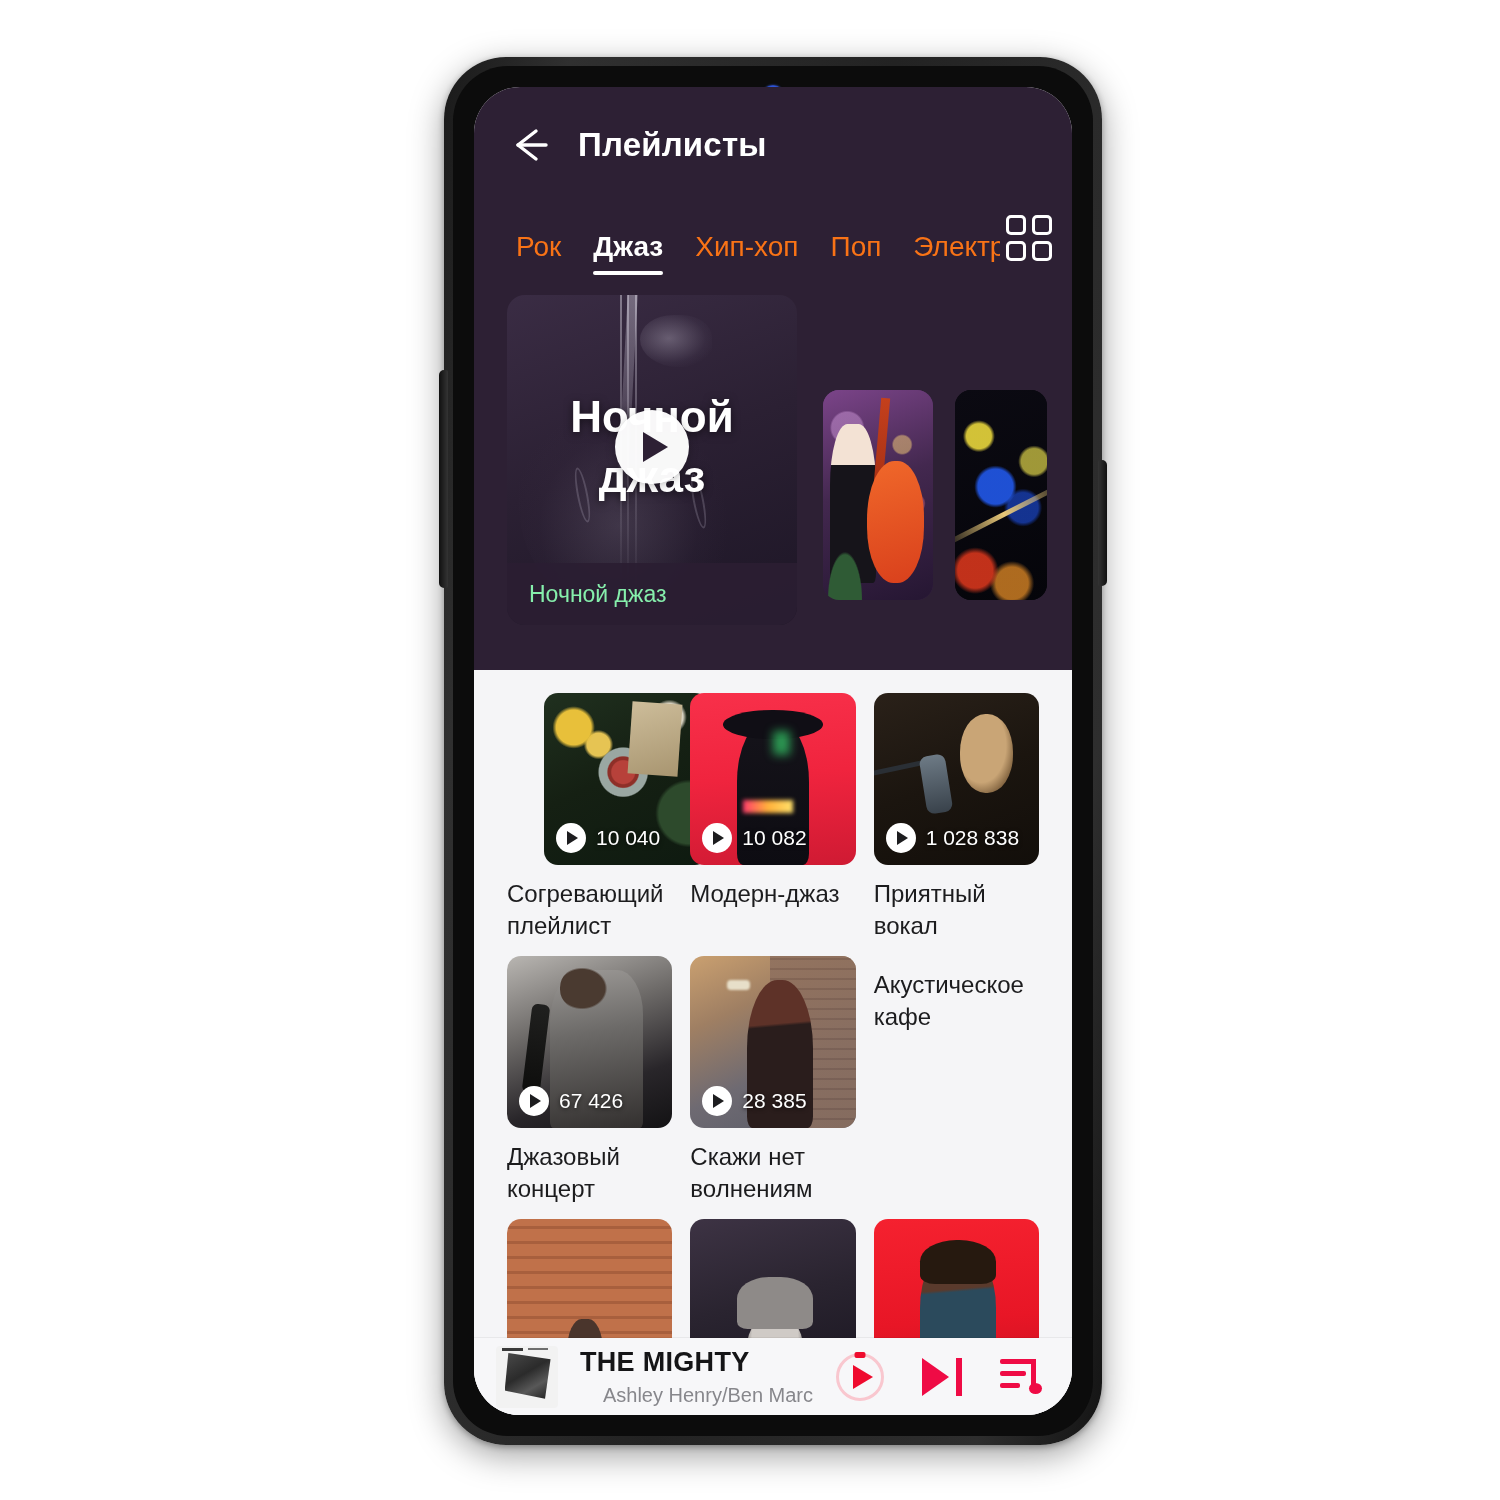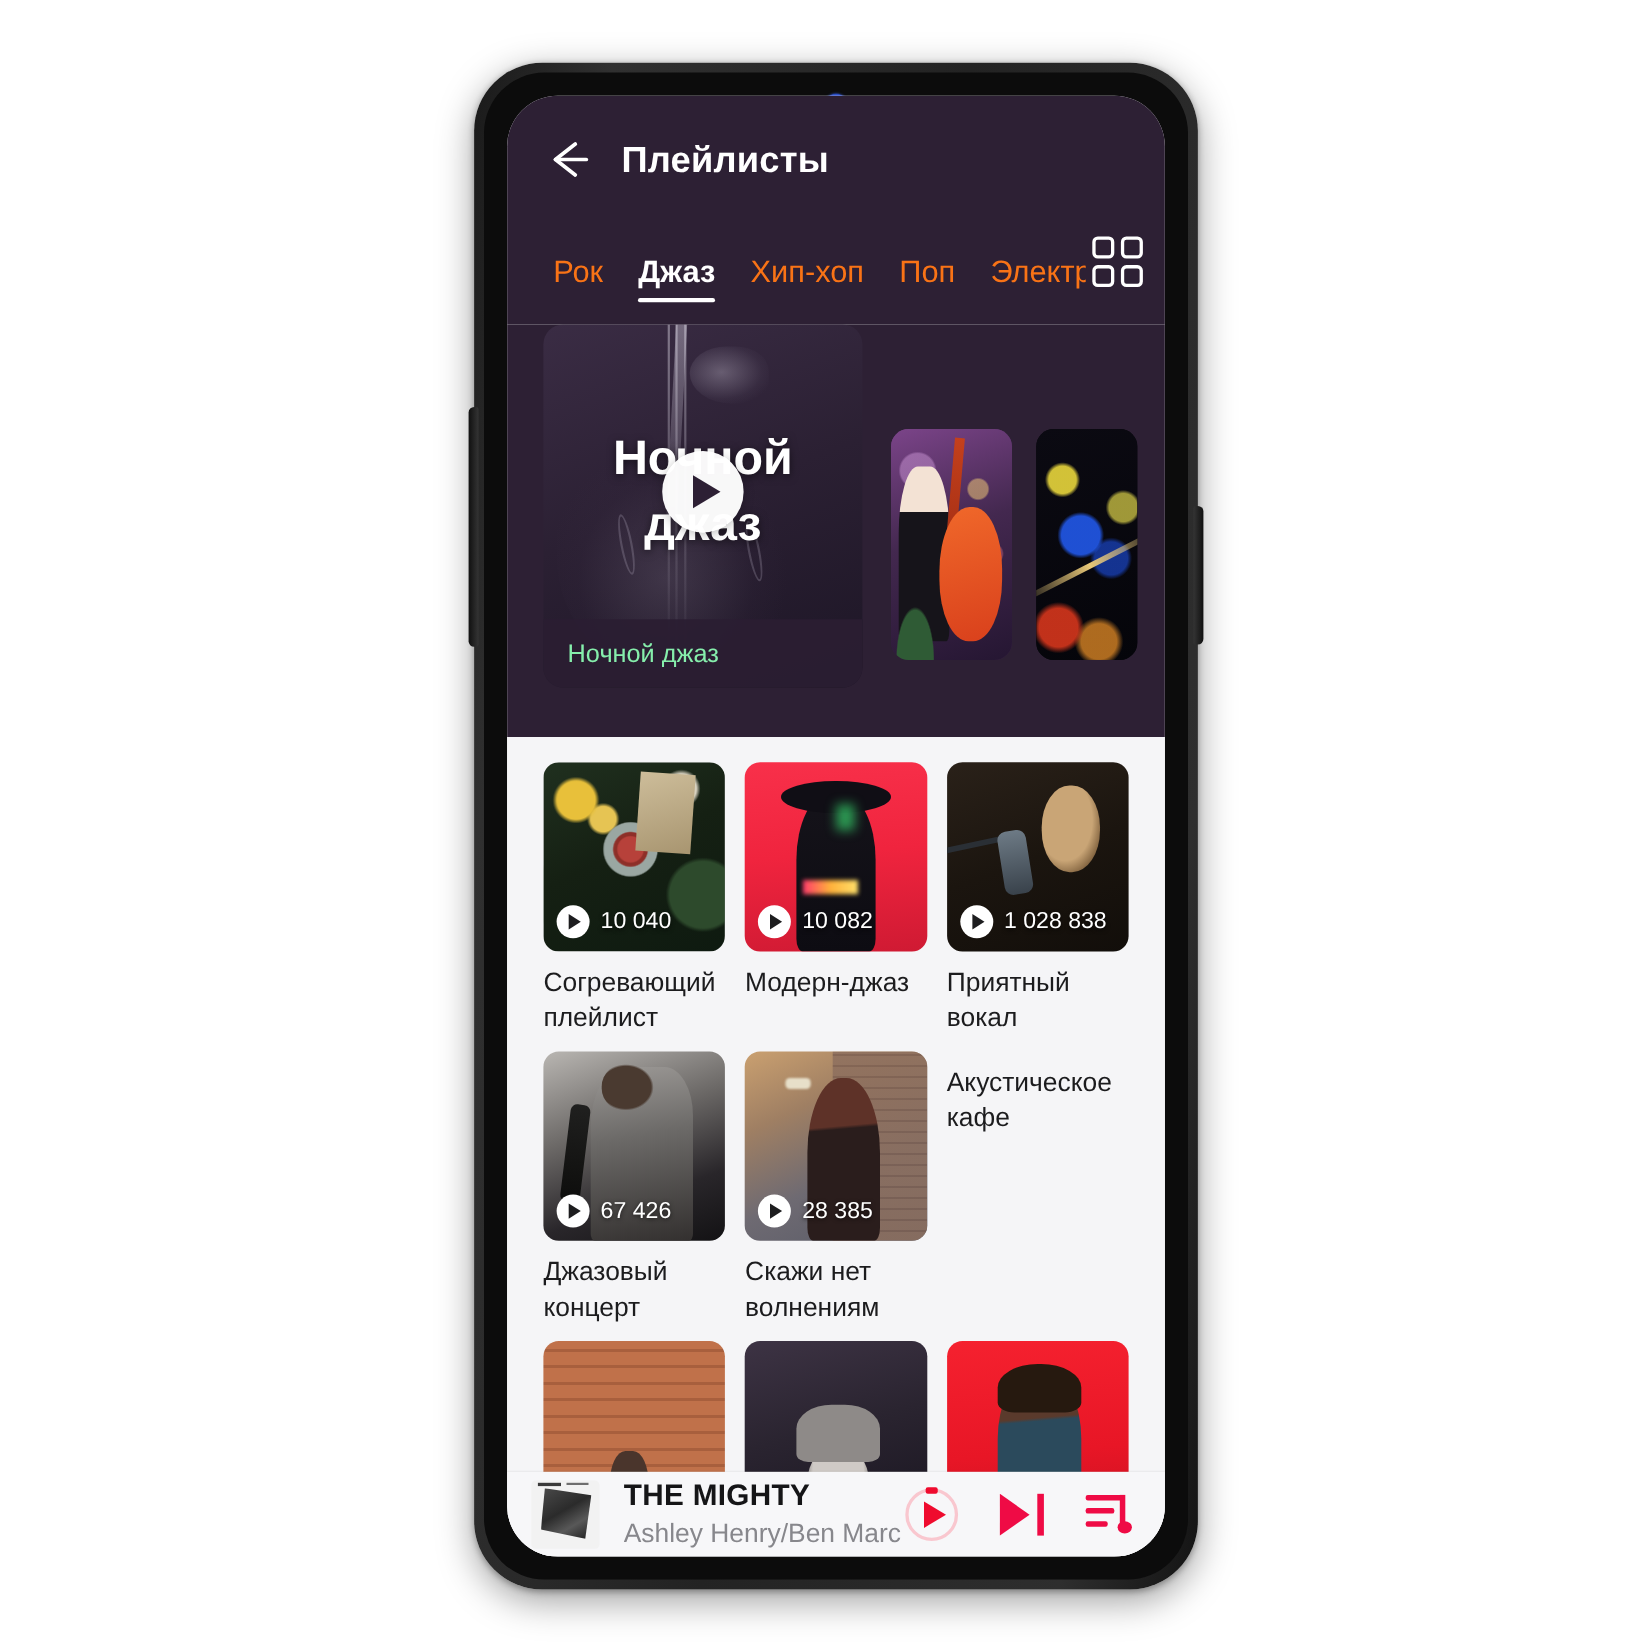--- a/index.html
+++ b/index.html
@@ -3,21 +3,21 @@
 <meta charset="utf-8">
 <style>
   * { margin:0; padding:0; box-sizing:border-box; }
   html,body{
     width:1500px; height:1500px; background:#ffffff; overflow:hidden;
     font-family:"Liberation Sans", sans-serif;
   }
 
   
   #phone-frame{
-    position:absolute; left:431px; top:57px; width:658px; height:1388px;
+    position:absolute; left:444px; top:57px; width:658px; height:1388px;
     background:linear-gradient(100deg,#1a1a1a 0%,#303030 14%,#232323 50%,#2e2e2e 86%,#141414 100%);
     border-radius:62px;
     box-shadow:0 10px 34px rgba(0,0,0,.38), 0 2px 6px rgba(0,0,0,.3);
   }
   #phone-bezel{
     position:absolute; left:9px; top:9px; right:9px; bottom:9px;
     background:#0c0c0c; border-radius:55px;
   }
   #screen{
     position:absolute; left:21px; top:21px; right:21px; bottom:21px;
@@ -219,21 +219,21 @@
   }
 
   
   .a-tea{ background:
       radial-gradient(circle at 48% 46%, #b7413a 0 9%, #8e2f28 10% 12%, transparent 13%),
       radial-gradient(circle at 48% 46%, #9aa7a2 0 19%, transparent 20%),
       radial-gradient(circle at 18% 20%, #e8c03a 0 9%, transparent 11%),
       radial-gradient(circle at 33% 30%, #e6c453 0 7%, transparent 9%),
       radial-gradient(circle at 76% 14%, #d8d2c0 0 7%, transparent 9%),
       radial-gradient(circle at 88% 70%, #2d4a2c 0 16%, transparent 18%),
-      linear-gradient(155deg,#20301f 0%,#152013 46%,#0e1a10 100%); }
+      linear-gradient(155deg,#20301f 0%,#152013 46%,#0e1a10 100%); margin-left: 37px; }
   .a-tea .page{
     position:absolute; left:52%; top:6%; width:30%; height:42%;
     background:linear-gradient(160deg,#cdbd9a,#a89570); transform:rotate(4deg);
   }
   .a-modern{ background:linear-gradient(175deg,#f8304a 0%,#f0243e 48%,#cf1a33 100%); }
   .a-modern .figure{
     position:absolute; left:28%; top:16%; width:44%; height:84%;
     background:linear-gradient(180deg,#15131a 0%,#0d0c12 100%);
     border-radius:42% 42% 8% 8%;
   }
@@ -358,22 +358,22 @@
   #player-artwork .bar2{
     position:absolute; left:52%; top:4%; width:32%; height:4%;
     background:#6e6e6e;
   }
   #player-meta{ flex:1 1 auto; min-width:0; margin-left:22px; }
   #player-track-title{
     color:#151517; font-size:27px; font-weight:bold; letter-spacing:.3px;
     white-space:nowrap; overflow:hidden; text-overflow:ellipsis;
   }
   #player-track-artist{
-    color:#87878c; font-size:24px; margin-top:6px;
-    white-space:nowrap; overflow:hidden; text-overflow:ellipsis;
+    color:#87878c; font-size:20px; margin-top:6px;
+    white-space:nowrap; overflow:hidden; text-overflow:ellipsis;text-align:center;
   }
   #player-controls{ display:flex; align-items:center; gap:38px; flex:0 0 auto; }
   #play-pause-button{
     position:relative; width:48px; height:48px; border-radius:50%;
     border:3px solid #f9c7cf; display:flex; align-items:center; justify-content:center;
   }
   #play-pause-button::before{
     content:""; position:absolute; left:50%; top:-4px; transform:translateX(-50%);
     width:11px; height:6px; background:#ef0b2e; border-radius:2px;
   }

